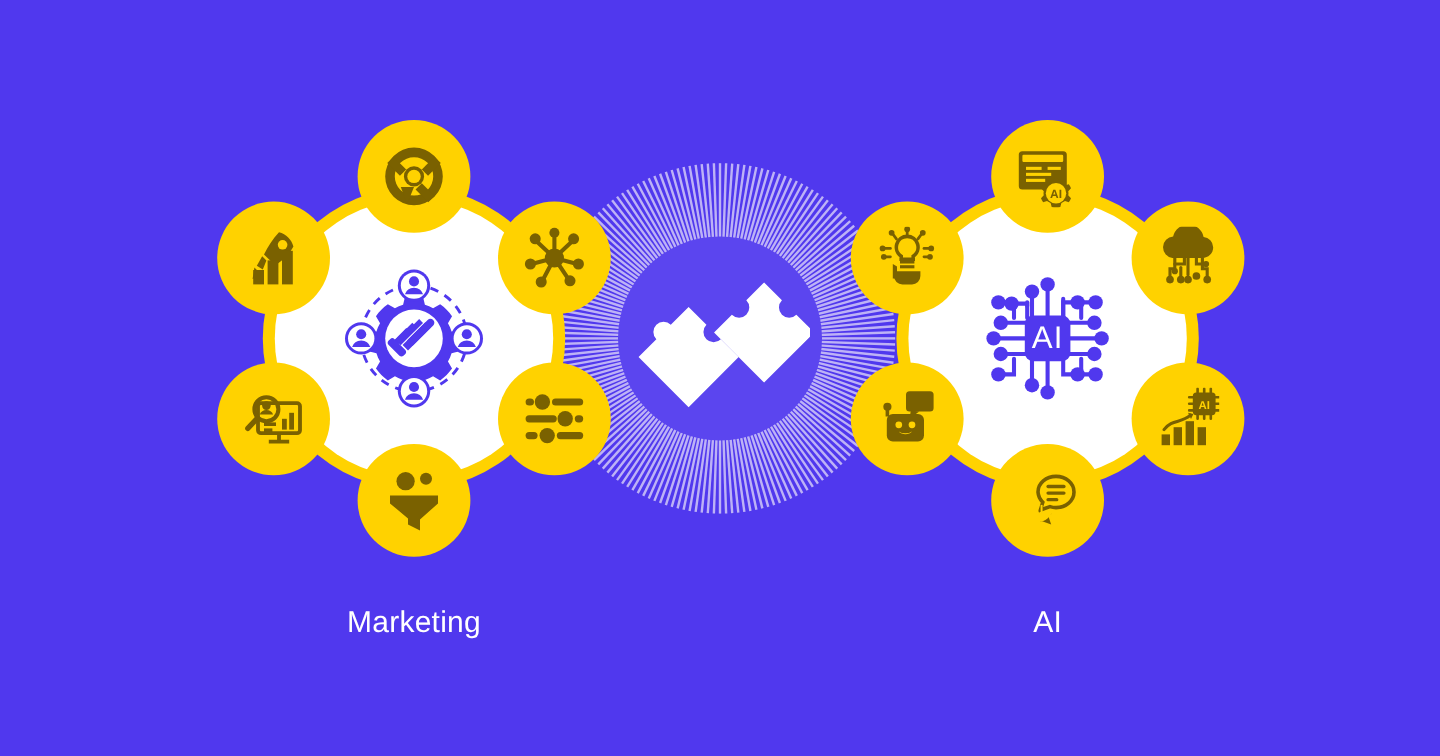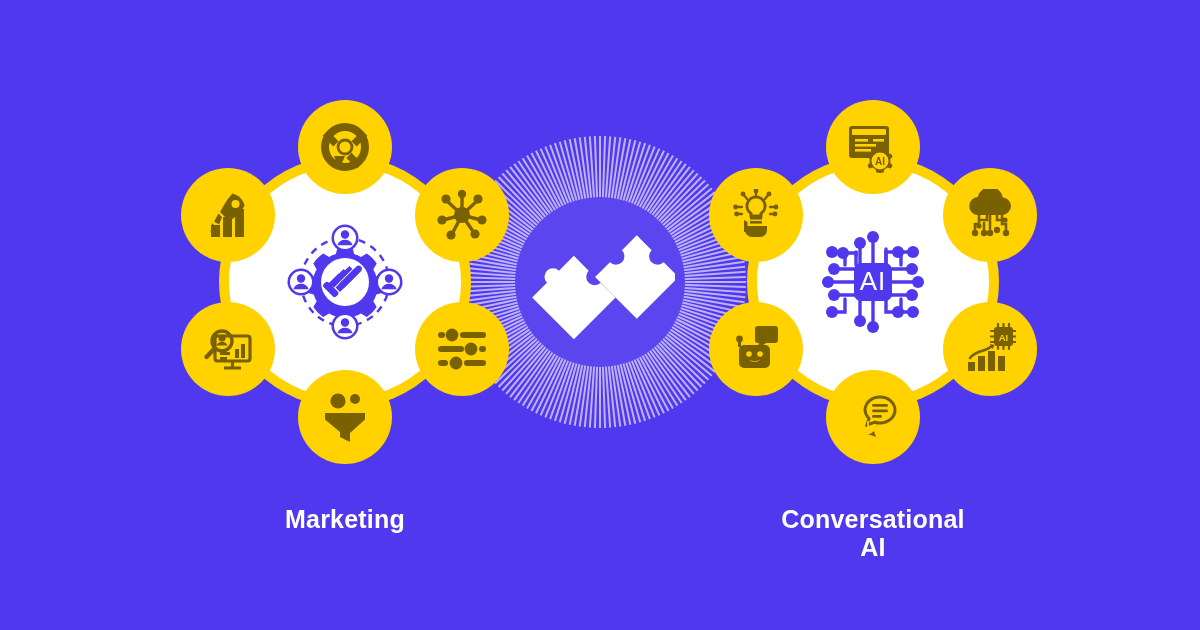--- a/index.html
+++ b/index.html
@@ -78,21 +78,21 @@
     background:#FFD200;
     display:flex;align-items:center;justify-content:center;
   }
   .node svg{display:block;}
 
   
   .label{
     position:absolute;
     text-align:center;
     color:#FFFFFF;
-    font-weight:bold;
+    font-weight:normal;
     font-size:25px;
     line-height:1.12;
     letter-spacing:.2px;
     width:340px;
   }
   .label .l2{display:block;}
 </style>
 </head>
 <body style="background: rgb(80, 56, 238);">
 
@@ -646,17 +646,16 @@
 
         <path d="M79 72h21a8.5 8.5 0 0017 0h21v21a8.5 8.5 0 000 17v21H79V72z" transform="translate(-4 -4)"></path>
       </g>
     </svg>
   </div>
 
   <div class="label" style="left: 175px; top: 505px; color: rgb(255, 255, 255);">
     <span>Marketing</span>
   </div>
   <div class="label" style="left: 703px; top: 505px; color: rgb(255, 255, 255);">
-    <span>Conversational</span>
     <span class="l2">AI</span>
   </div>
 
 </div>
 
 </body></html>

